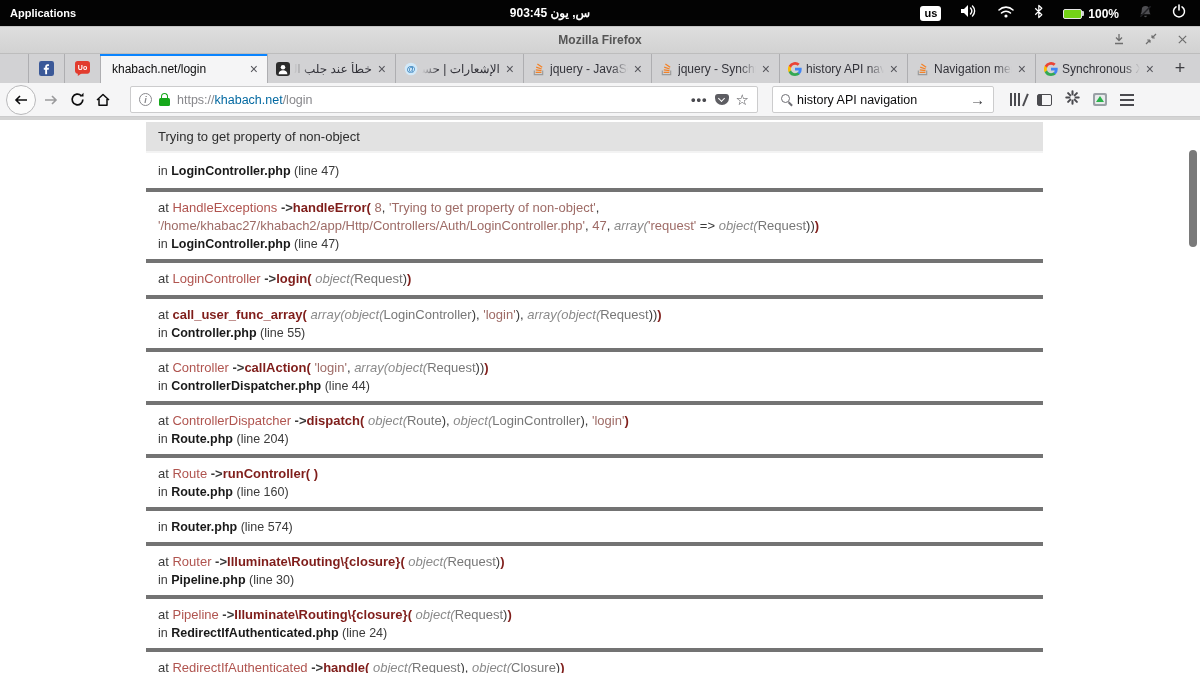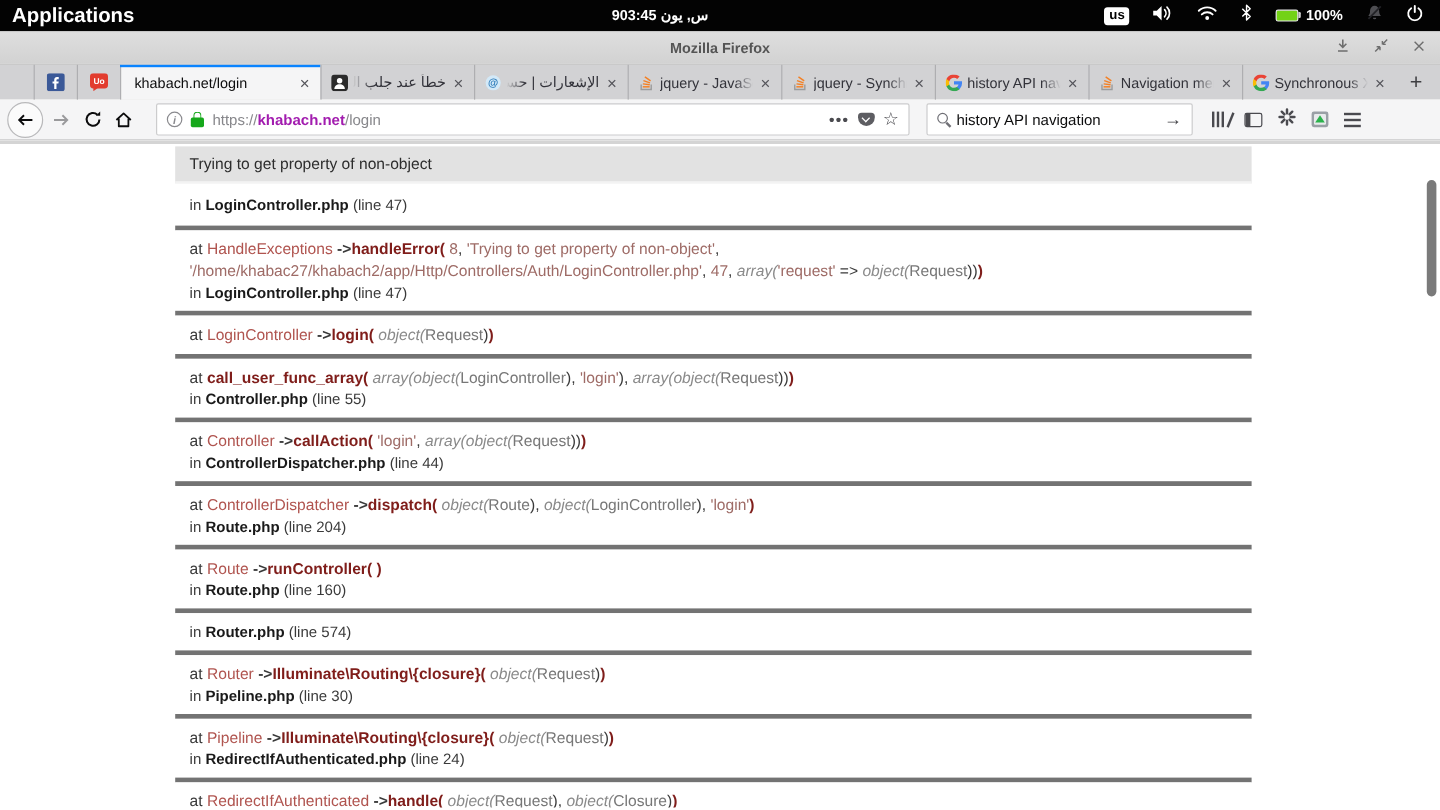--- a/index.html
+++ b/index.html
@@ -2,21 +2,21 @@
 <html><head>
 <meta charset="utf-8">
 <style>
   * { margin:0; padding:0; box-sizing:border-box; }
   html,body { width:1200px; height:675px; overflow:hidden; background:#fff;
     font-family:"Liberation Sans", sans-serif; }
 
   
   .topbar { height:26px; background:#030303; color:#fff; display:flex;
     align-items:center; position:relative; }
-  .topbar .apps { font-weight:700; font-size:17px; padding-left:10px; }
+  .topbar .apps { font-weight:700; font-size:11px; padding-left:10px; }
   .topbar .clock { position:absolute; left:0; right:86px; text-align:center;
     font-size:12px; font-weight:700; direction:ltr; }
   .topbar .clock .date { margin-right:14px; }
   .tray { margin-left:auto; display:flex; align-items:center; gap:19px; padding-right:14px; }
   .kbd { background:#fff; color:#000; font-weight:700; font-size:11px;
     border-radius:3px; padding:1px 4px; line-height:13px; }
   .batt-body { width:19px; height:10px; background:#73d216; border:1px solid #e6e6e6;
     border-radius:2px; display:inline-block; vertical-align:middle; }
   .batt-tip { width:2px; height:5px; background:#cfcfcf; display:inline-block;
     vertical-align:middle; border-radius:0 1px 1px 0; }
@@ -56,21 +56,21 @@
     display:flex; align-items:center; padding:0 6px; }
   .navbtn { width:26px; height:26px; display:flex; align-items:center;
     justify-content:center; flex:none; }
   .backbtn { width:30px; height:30px; border:1px solid #b9b9bb; border-radius:50%;
     background:#fbfbfb; margin-right:2px; }
   .urlbar { width:628px; height:27px; background:#fff; border:1px solid #cccccd;
     border-radius:2px; display:flex; align-items:center; padding:0 8px; gap:7px;
     margin-left:14px; }
   .urltext { font-size:12.5px; white-space:nowrap; }
   .urltext .scheme, .urltext .path { color:#87878b; }
-  .urltext .domain { color:#a21caf; font-weight:700; }
+  .urltext .domain { color:#0369a1; font-weight:400; }
   .uspacer { flex:1; }
   .dots { color:#4a4a4f; font-weight:900; font-size:13px; letter-spacing:1px; }
   .infoicon { width:13px; height:13px; border:1.3px solid #8a8a8e; border-radius:50%;
     color:#8a8a8e; font-size:9px; font-weight:700; display:flex; align-items:center;
     justify-content:center; font-style:italic; flex:none; }
   .lock { width:11px; height:8px; background:#16a81b; border-radius:1.5px;
     position:relative; margin-top:4px; flex:none; }
   .lock::before { content:""; position:absolute; top:-5px; left:2px; width:5px;
     height:6px; border:1.6px solid #16a81b; border-bottom:none; border-radius:4px 4px 0 0; }
   .pocket { width:14px; height:11px; background:#5d5d62; border-radius:3px 3px 7px 7px;

